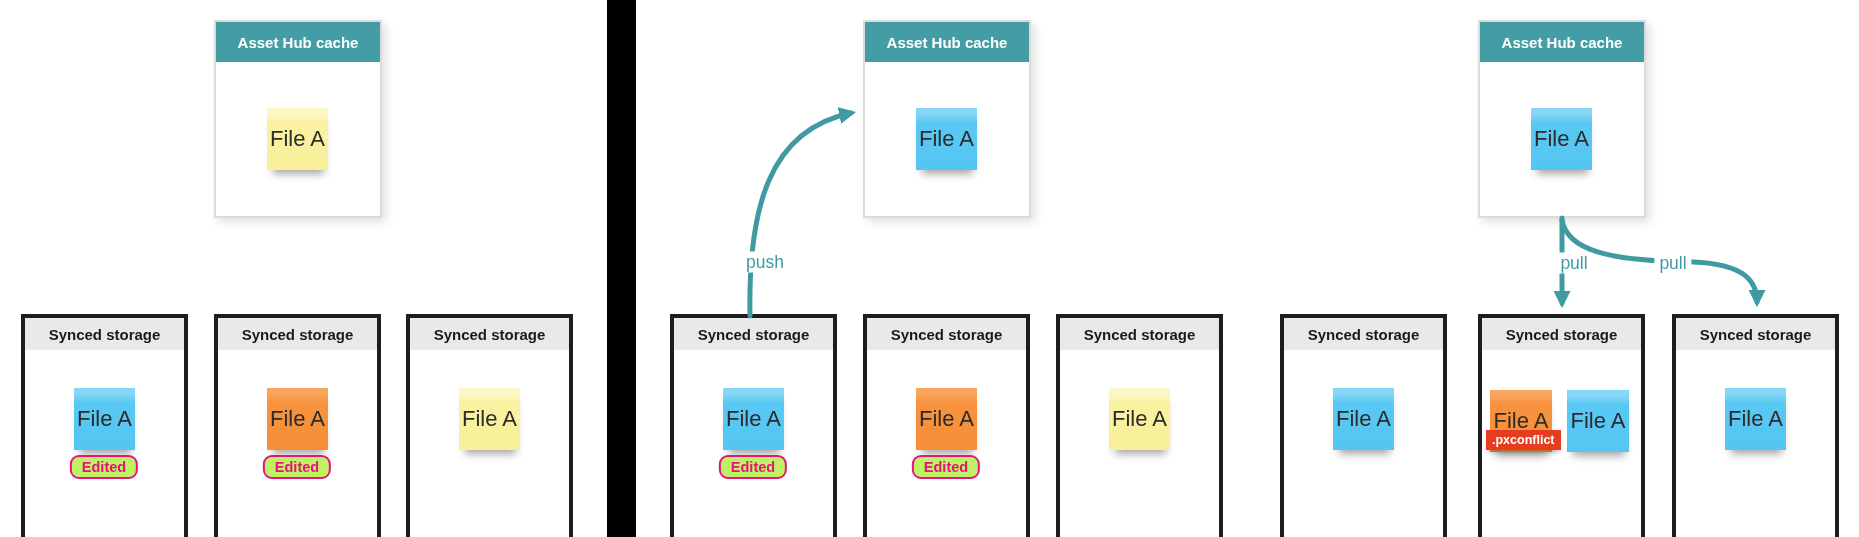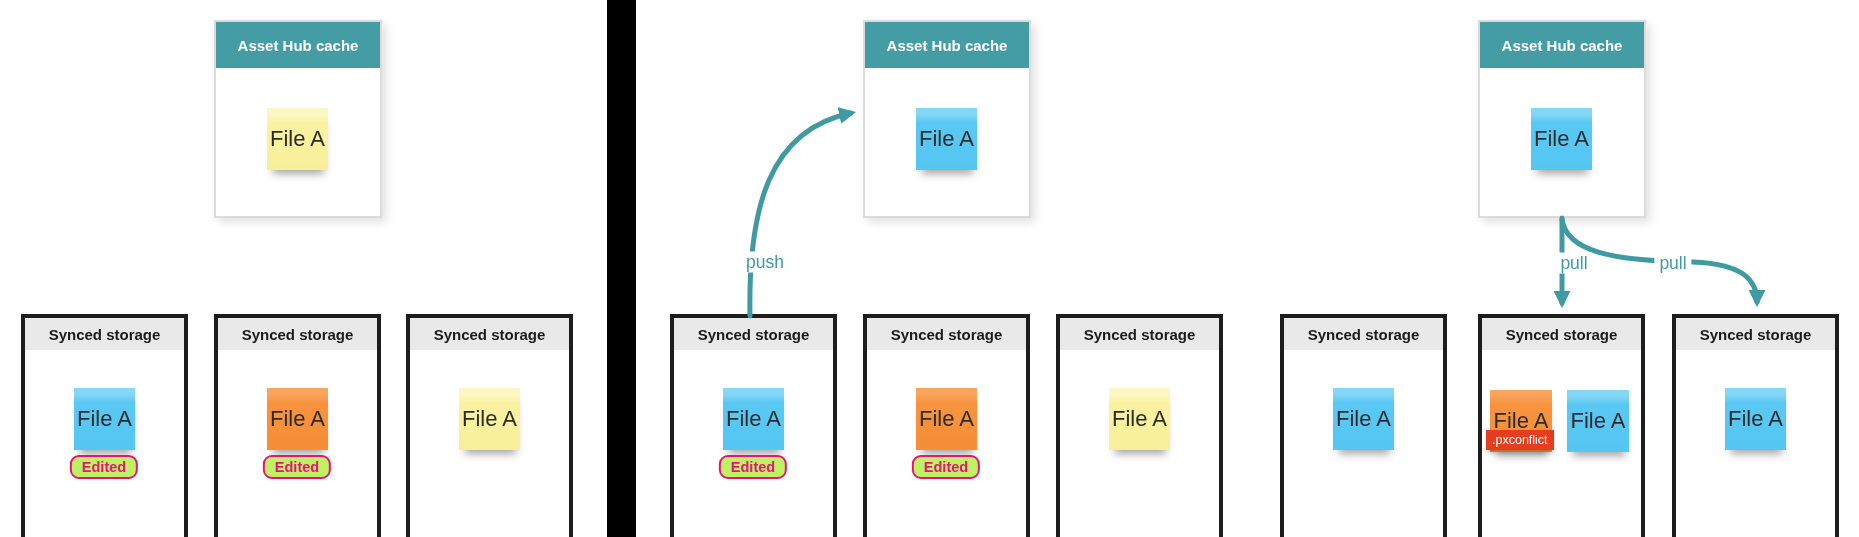--- a/index.html
+++ b/index.html
@@ -5,42 +5,42 @@
   html,body{margin:0;padding:0;background:#ffffff;}
   body{font-family:"Liberation Sans","DejaVu Sans",sans-serif;}
   #stage{position:relative;width:1859px;height:537px;background:#ffffff;overflow:hidden;}
 
   
   .divider{position:absolute;top:0;left:607px;width:29px;height:537px;background:#000;}
 
   
   .cache{position:absolute;width:168px;height:198px;background:#fff;border:2px solid #dbdbdb;
          box-sizing:border-box;box-shadow:4px 4px 9px rgba(0,0,0,0.12);z-index:1;}
-  .cache-header{height:46px;background:#449da4;color:#fff;font-weight:bold;font-size:15px;
+  .cache-header{height:40px;background:#449da4;color:#fff;font-weight:bold;font-size:15px;
                 display:flex;align-items:center;justify-content:center;}
 
   
   .storage{position:absolute;width:167px;height:232px;background:#fff;border:4px solid #1d1d1d;
            box-sizing:border-box;z-index:1;text-align:right;}
   .storage-header{height:32px;background:#e9e9e9;color:#1a1a1a;font-weight:bold;font-size:15px;
                   display:flex;align-items:center;justify-content:center;}
 
   
   .note{position:absolute;width:61px;height:62px;display:flex;align-items:center;justify-content:center;
         font-size:22px;color:#2b2b2b;z-index:2;
         box-shadow:1px 9px 8px -5px rgba(0,0,0,0.35);}
   .note.blue{background:linear-gradient(180deg,#86d7f6 0%,#86d7f6 9%,#59c8f3 24%,#55c5f2 100%);}
   .note.yellow{background:linear-gradient(180deg,#fcf7c6 0%,#fcf7c6 9%,#faf2a1 24%,#f8ef99 100%);}
   .note.orange{background:linear-gradient(180deg,#f9a55d 0%,#f9a55d 9%,#f7933e 24%,#f58e36 100%);}
 
   
   .edited{position:absolute;top:455px;transform:translateX(-50%);background:#bef264;color:#e9127c;
           border:2px solid #e9127c;border-radius:9px;font-weight:bold;font-size:14.5px;
           padding:2px 10px;z-index:3;white-space:nowrap;}
-  .conflict{position:absolute;background:#e53d20;color:#fff;font-weight:normal;font-size:12.5px;
+  .conflict{position:absolute;background:#e53d20;color:#fff;font-weight:bold;font-size:12.5px;
             padding:3px 6px;z-index:3;white-space:nowrap;box-shadow:0 4px 5px -2px rgba(0,0,0,0.3);text-align:right;}
 
   
   #arrows{position:absolute;inset:0;z-index:2;pointer-events:none;}
   .flow-label{position:absolute;transform:translate(-50%,-50%);background:#fff;color:#3f9ba1;
               font-size:17.5px;padding:0 5px;z-index:3;white-space:nowrap;margin-left:14px;}
 </style>
 </head>
 <body>
 

